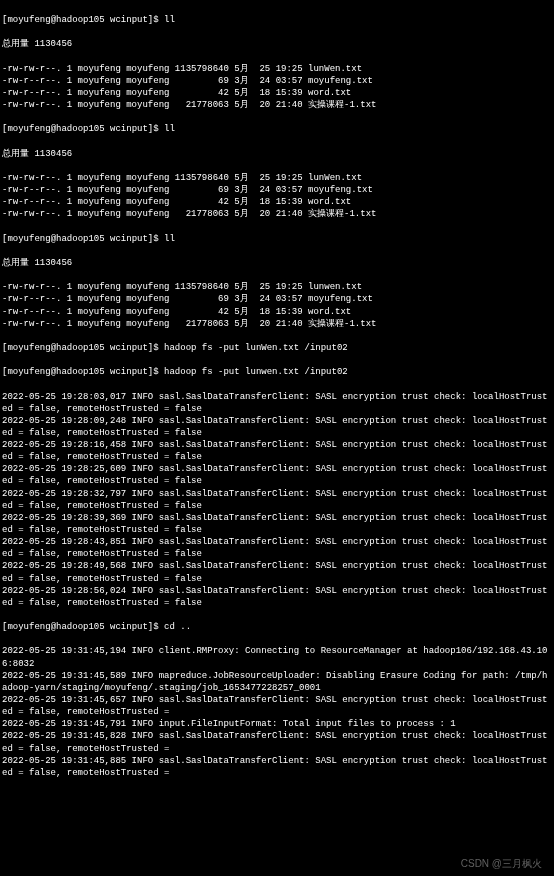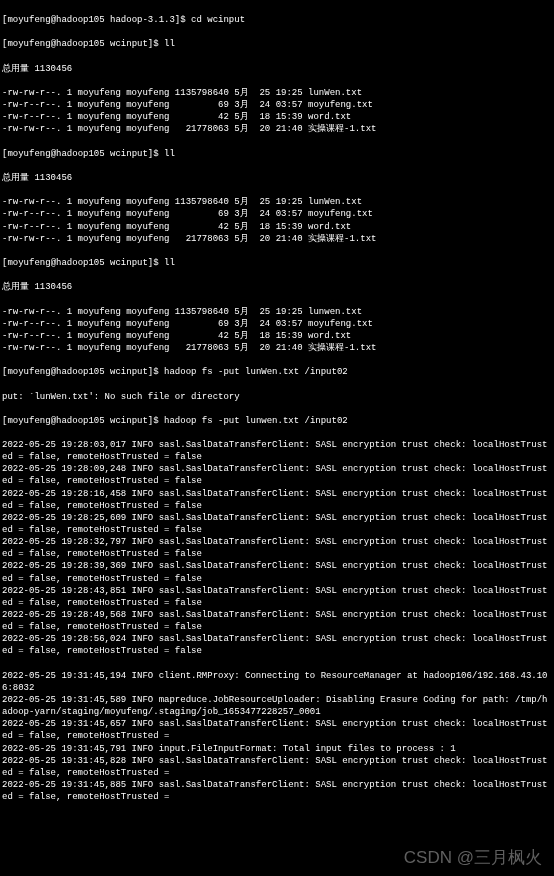--- a/index.html
+++ b/index.html
@@ -24,39 +24,38 @@
       word-break: break-all;
     }
     .line {
       white-space: pre-wrap;
     }
     .watermark {
       position: absolute;
       bottom: 6px;
       right: 12px;
       color: #888;
-      font-size: 17px;
+      font-size: 10px;
       opacity: 0.7;
       font-family: sans-serif;
     }
   </style>
 </head>
 <body>
 
 <div class="term">
-<div class="line">[<span>moyufeng</span>@<span>hadoop105</span> <span>hadoop-3.1.3</span>]$ <span>cd wcinput</span></div>
 <div class="line">[<span>moyufeng</span>@<span>hadoop105</span> <span>wcinput</span>]$ <span>ll</span></div>
 <div class="line">总用量 1130456</div>
 <div id="listing-a"><div class="line">-rw-rw-r--. 1 moyufeng moyufeng 1135798640 5月  25 19:25 lunWen.txt</div><div class="line">-rw-r--r--. 1 moyufeng moyufeng         69 3月  24 03:57 moyufeng.txt</div><div class="line">-rw-r--r--. 1 moyufeng moyufeng         42 5月  18 15:39 word.txt</div><div class="line">-rw-rw-r--. 1 moyufeng moyufeng   21778063 5月  20 21:40 实操课程-1.txt</div></div>
 <div class="line">[<span>moyufeng</span>@<span>hadoop105</span> <span>wcinput</span>]$ <span>ll</span></div>
 <div class="line">总用量 1130456</div>
 <div id="listing-b"><div class="line">-rw-rw-r--. 1 moyufeng moyufeng 1135798640 5月  25 19:25 lunWen.txt</div><div class="line">-rw-r--r--. 1 moyufeng moyufeng         69 3月  24 03:57 moyufeng.txt</div><div class="line">-rw-r--r--. 1 moyufeng moyufeng         42 5月  18 15:39 word.txt</div><div class="line">-rw-rw-r--. 1 moyufeng moyufeng   21778063 5月  20 21:40 实操课程-1.txt</div></div>
 <div class="line">[<span>moyufeng</span>@<span>hadoop105</span> <span>wcinput</span>]$ <span>ll</span></div>
 <div class="line">总用量 1130456</div>
 <div id="listing-c"><div class="line">-rw-rw-r--. 1 moyufeng moyufeng 1135798640 5月  25 19:25 lunwen.txt</div><div class="line">-rw-r--r--. 1 moyufeng moyufeng         69 3月  24 03:57 moyufeng.txt</div><div class="line">-rw-r--r--. 1 moyufeng moyufeng         42 5月  18 15:39 word.txt</div><div class="line">-rw-rw-r--. 1 moyufeng moyufeng   21778063 5月  20 21:40 实操课程-1.txt</div></div>
 <div class="line">[<span>moyufeng</span>@<span>hadoop105</span> <span>wcinput</span>]$ <span>hadoop fs -put lunWen.txt /input02</span></div>
-<div class="line">put: `lunWen.txt': No such file or directory</div>
 <div class="line">[<span>moyufeng</span>@<span>hadoop105</span> <span>wcinput</span>]$ <span>hadoop fs -put lunwen.txt /input02</span></div>
 <div id="sasl-block"><div class="line">2022-05-25 19:28:03,017 INFO sasl.SaslDataTransferClient: SASL encryption trust check: localHostTrusted = false, remoteHostTrusted = false</div><div class="line">2022-05-25 19:28:09,248 INFO sasl.SaslDataTransferClient: SASL encryption trust check: localHostTrusted = false, remoteHostTrusted = false</div><div class="line">2022-05-25 19:28:16,458 INFO sasl.SaslDataTransferClient: SASL encryption trust check: localHostTrusted = false, remoteHostTrusted = false</div><div class="line">2022-05-25 19:28:25,609 INFO sasl.SaslDataTransferClient: SASL encryption trust check: localHostTrusted = false, remoteHostTrusted = false</div><div class="line">2022-05-25 19:28:32,797 INFO sasl.SaslDataTransferClient: SASL encryption trust check: localHostTrusted = false, remoteHostTrusted = false</div><div class="line">2022-05-25 19:28:39,369 INFO sasl.SaslDataTransferClient: SASL encryption trust check: localHostTrusted = false, remoteHostTrusted = false</div><div class="line">2022-05-25 19:28:43,851 INFO sasl.SaslDataTransferClient: SASL encryption trust check: localHostTrusted = false, remoteHostTrusted = false</div><div class="line">2022-05-25 19:28:49,568 INFO sasl.SaslDataTransferClient: SASL encryption trust check: localHostTrusted = false, remoteHostTrusted = false</div><div class="line">2022-05-25 19:28:56,024 INFO sasl.SaslDataTransferClient: SASL encryption trust check: localHostTrusted = false, remoteHostTrusted = false</div></div>
+<div class="line">[<span>moyufeng</span>@<span>hadoop105</span> <span>wcinput</span>]$ <span>cd ..</span></div>
 <div id="job-block"><div class="line">2022-05-25 19:31:45,194 INFO client.RMProxy: Connecting to ResourceManager at hadoop106/192.168.43.106:8032</div><div class="line">2022-05-25 19:31:45,589 INFO mapreduce.JobResourceUploader: Disabling Erasure Coding for path: /tmp/hadoop-yarn/staging/moyufeng/.staging/job_1653477228257_0001</div><div class="line">2022-05-25 19:31:45,657 INFO sasl.SaslDataTransferClient: SASL encryption trust check: localHostTrusted = false, remoteHostTrusted = </div><div class="line">2022-05-25 19:31:45,791 INFO input.FileInputFormat: Total input files to process : 1</div><div class="line">2022-05-25 19:31:45,828 INFO sasl.SaslDataTransferClient: SASL encryption trust check: localHostTrusted = false, remoteHostTrusted = </div><div class="line">2022-05-25 19:31:45,885 INFO sasl.SaslDataTransferClient: SASL encryption trust check: localHostTrusted = false, remoteHostTrusted = </div></div>
 </div>
 
 <div class="watermark">CSDN @三月枫火</div>
 
 </body></html>

